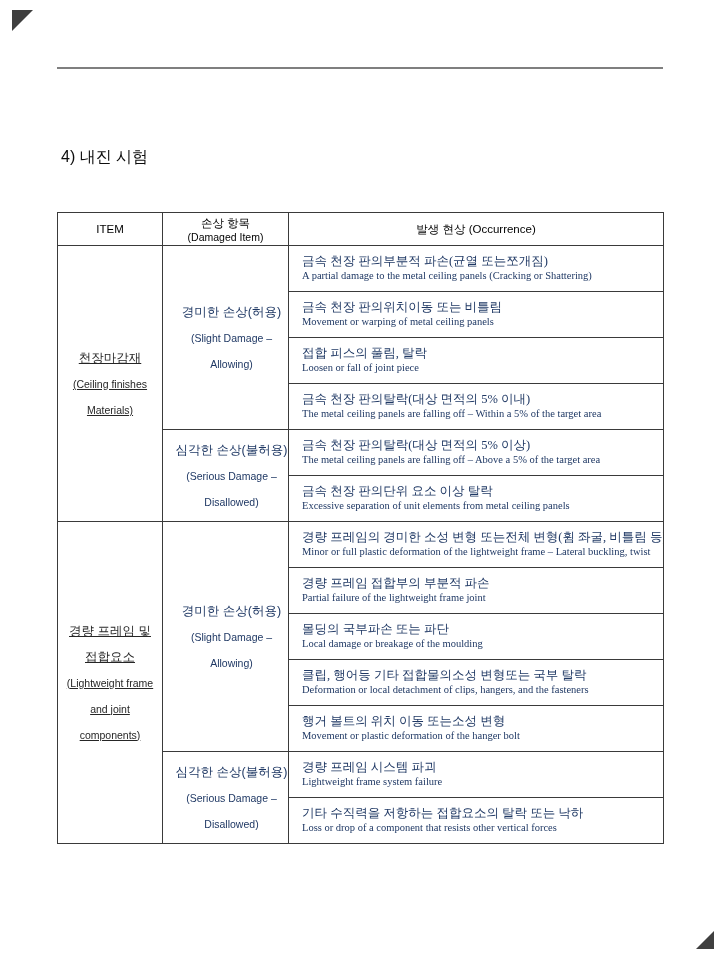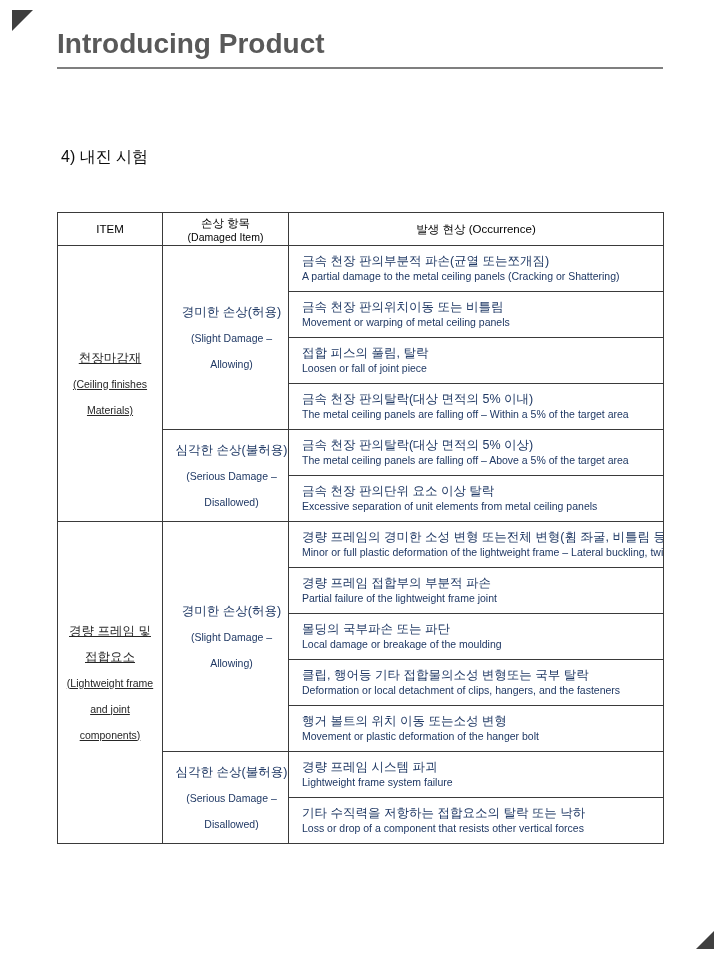--- a/index.html
+++ b/index.html
@@ -41,21 +41,21 @@
   }
   table.damage td, table.damage th {
     border:1px solid #3a3a3a; overflow:hidden;
   }
   th.hdr {
     height:33px; font-weight:400; color:#000;
     text-align:center; vertical-align:middle; font-size:11.5px;
   }
   th.hdr .sub { display:block; font-size:10.5px; }
   tr.body-row { height:46px; }
-  td.occ { vertical-align:top; padding:7px 6px 0 13px; }
+  td.occ { vertical-align:top; padding:7px 6px 0 13px;font-family:Liberation Serif, serif; }
   td.occ .ko { font-size:12.5px; color:#1f3864; white-space:nowrap; }
   td.occ .en { font-size:10.5px; color:#1f3864; white-space:nowrap; }
   td.label-cell {
     text-align:center; vertical-align:middle;
     color:#1f3864; font-size:12.5px; line-height:26px;padding-left:12px;
   }
   td.label-cell .en-line { font-size:10.5px; }
   td.item-cell {
     text-align:center; vertical-align:middle;
     color:#262626; font-size:12.5px; line-height:26px;text-decoration:underline;
@@ -63,21 +63,20 @@
   td.item-cell .en-line { font-size:10.5px; }
 </style>
 </head>
 <body>
 
 <div class="slide">
 
   <div class="corner-tri tl"></div>
   <div class="corner-tri br"></div>
 
-  <div class="page-title">Introducing Product</div>
   <div class="title-rule"></div>
 
   <div class="section-heading">4) 내진 시험</div>
 
 
   <table class="damage">
     <colgroup>
       <col style="width:105px">
       <col style="width:126px">
       <col style="width:375px">

